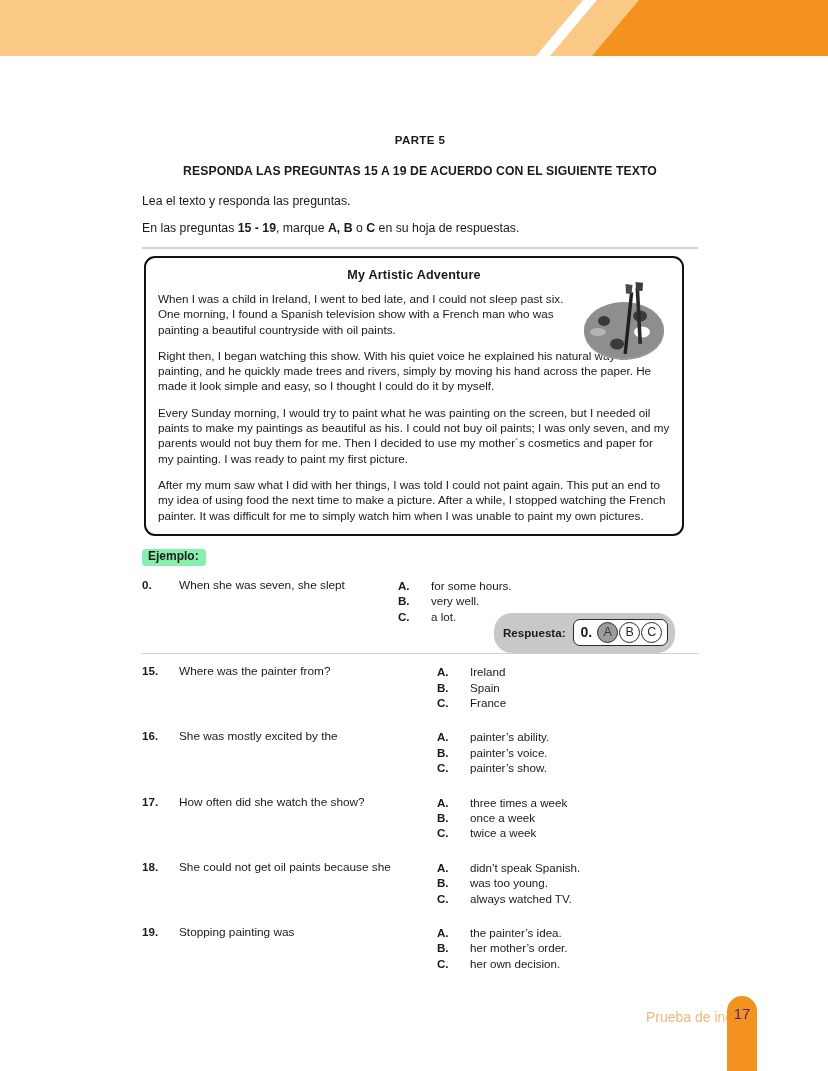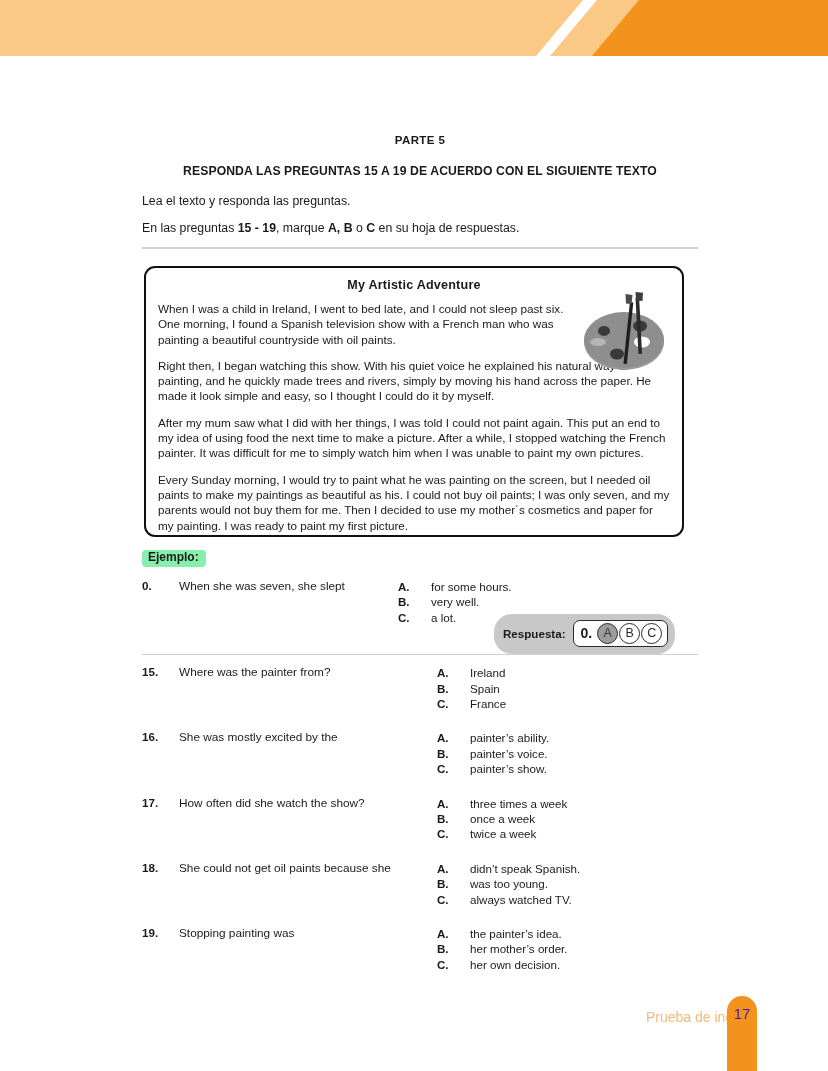--- a/index.html
+++ b/index.html
@@ -92,24 +92,24 @@
     width: 556px;
   }
   .rule.thin {
     height: 1.5px;
     background: #cfcfcf;
   }
 
   
   .passage-box {
     position: relative;
-    margin-top: 17px;
+    margin-top: 7px;
     border: 2.2px solid #111111;
     border-radius: 11px;
-    padding: 10px 12px 2px 12px;
+    padding: 10px 12px 11px 12px;
     box-sizing: border-box;
     width: 540px;
     margin-left: 2px;
     background: #fff;
   }
   .passage-title {
     text-align: center;
     font-weight: bold;
     font-size: 12.6px;
     margin-bottom: 9px;
@@ -297,22 +297,22 @@
           </g>
           <g>
             <rect x="57" y="8" width="3.6" height="56" fill="#2a2a2a" transform="rotate(-3 58 36)"></rect>
             <polygon points="55.5,2 63,2.8 62.5,11 56,10.5" fill="#3d3d3d"></polygon>
           </g>
         </svg>
       </div>
 
       <p class="passage-p narrow">When I was a child in Ireland, I went to bed late, and I could not sleep past six. One morning, I found a Spanish television show with a French man who was painting a beautiful countryside with oil paints.</p>
       <p class="passage-p">Right then, I began watching this show. With his quiet voice he explained his natural way of painting, and he quickly made trees and rivers, simply by moving his hand across the paper. He made it look simple and easy, so I thought I could do it by myself.</p>
+      <p class="passage-p">Every Sunday morning, I would try to paint what he was painting on the screen, but I needed oil paints to make my paintings as beautiful as his. I could not buy oil paints; I was only seven, and my parents would not buy them for me. Then I decided to use my mother´s cosmetics and paper for my painting. I was ready to paint my first picture.</p>
       <p class="passage-p">After my mum saw what I did with her things, I was told I could not paint again. This put an end to my idea of using food the next time to make a picture. After a while, I stopped watching the French painter. It was difficult for me to simply watch him when I was unable to paint my own pictures.</p>
-      <p class="passage-p">Every Sunday morning, I would try to paint what he was painting on the screen, but I needed oil paints to make my paintings as beautiful as his. I could not buy oil paints; I was only seven, and my parents would not buy them for me. Then I decided to use my mother´s cosmetics and paper for my painting. I was ready to paint my first picture.</p>
     </div>
 
     <div>
       <div class="ejemplo-label">Ejemplo:</div>
 
       <div class="q-row example">
         <div class="q-num">0.</div>
         <div class="q-text">When she was seven, she slept</div>
         <div class="q-options">
           <div class="opt">

